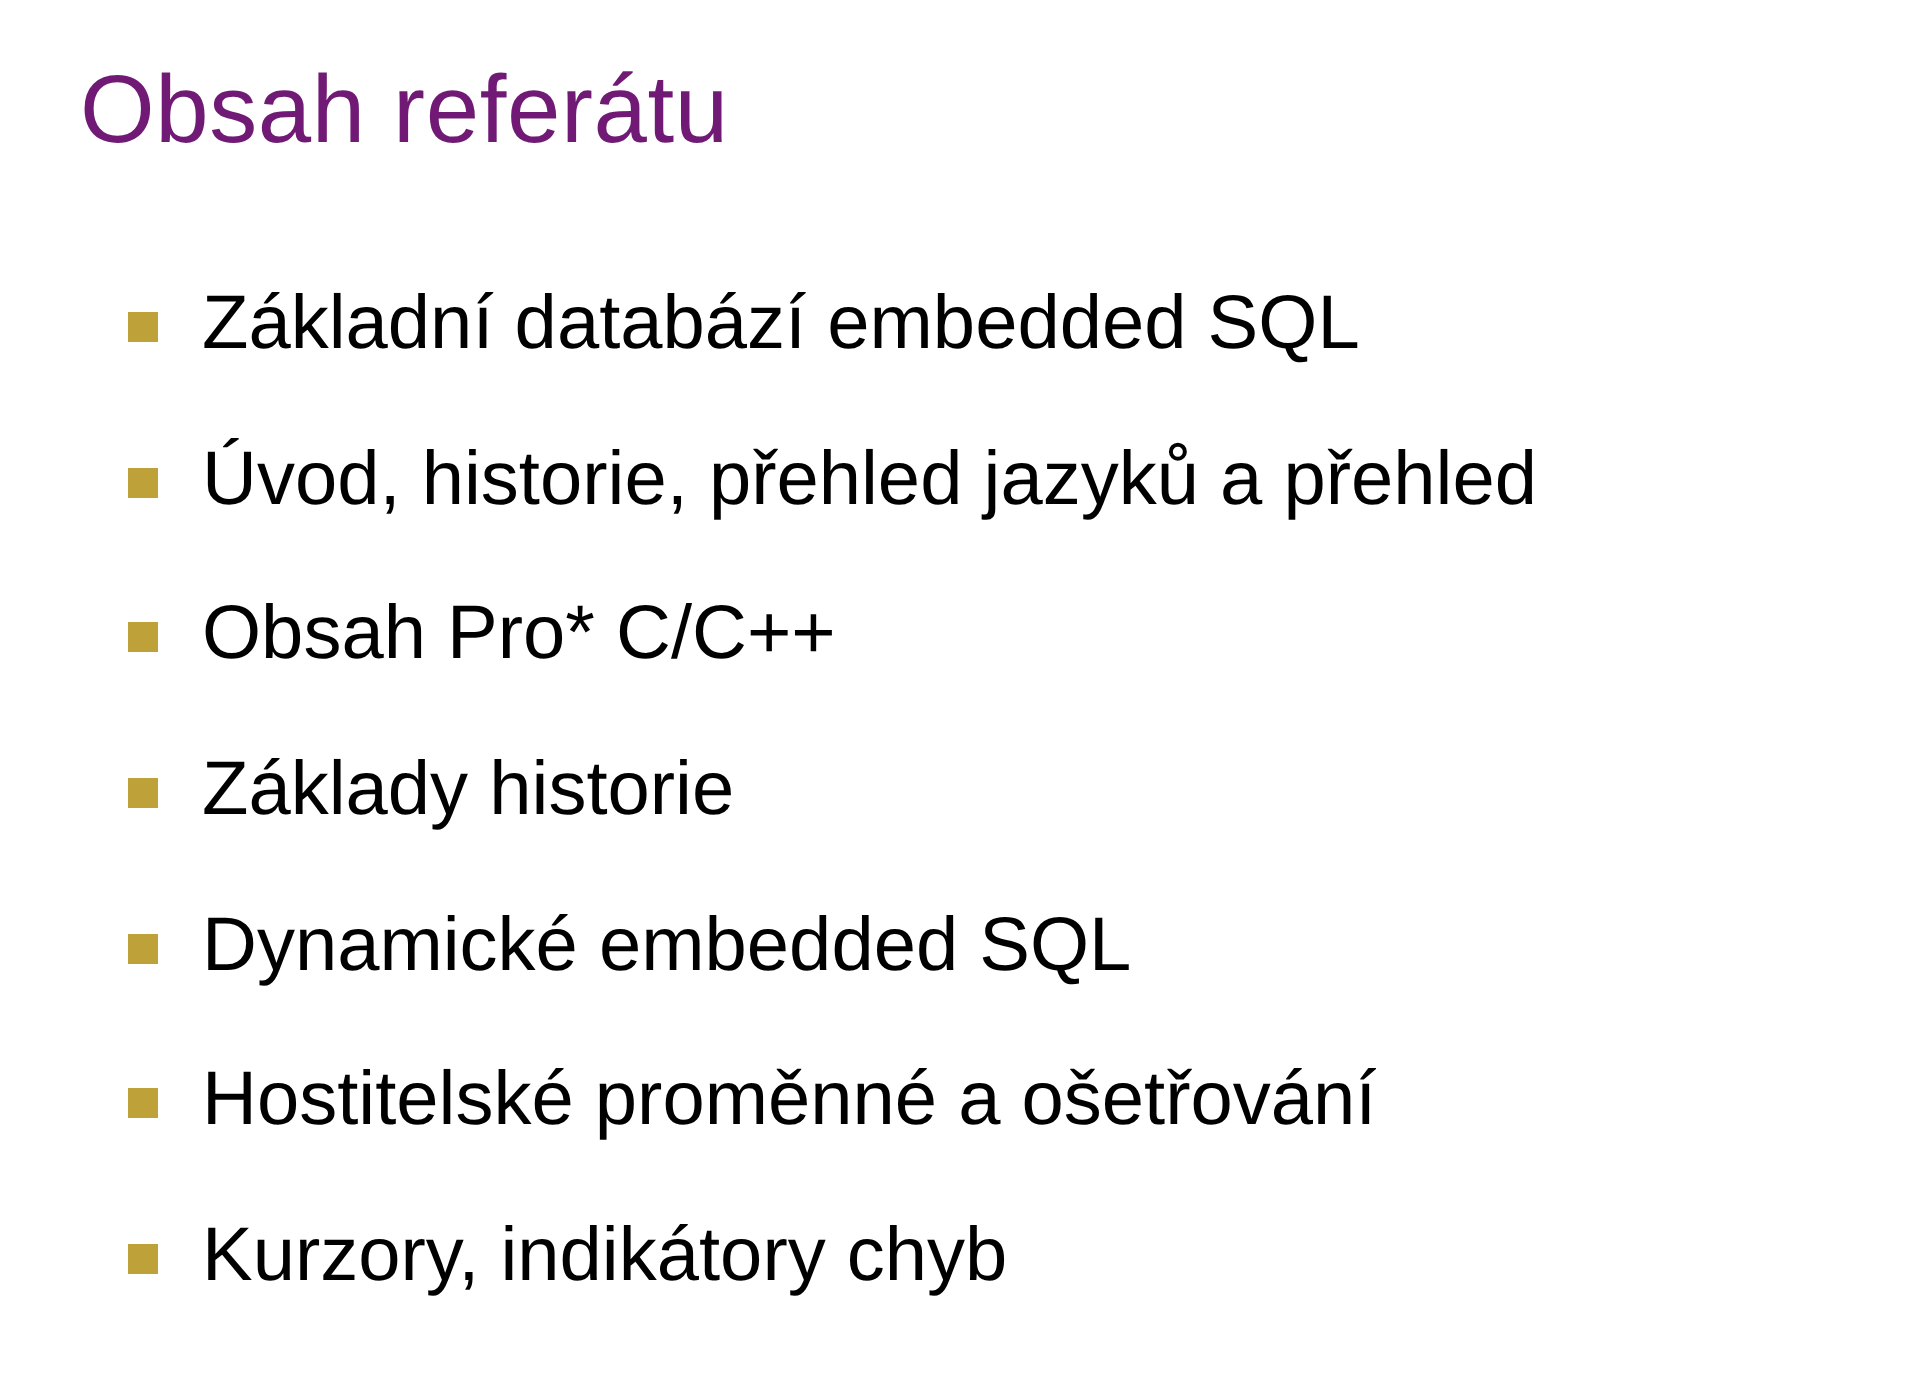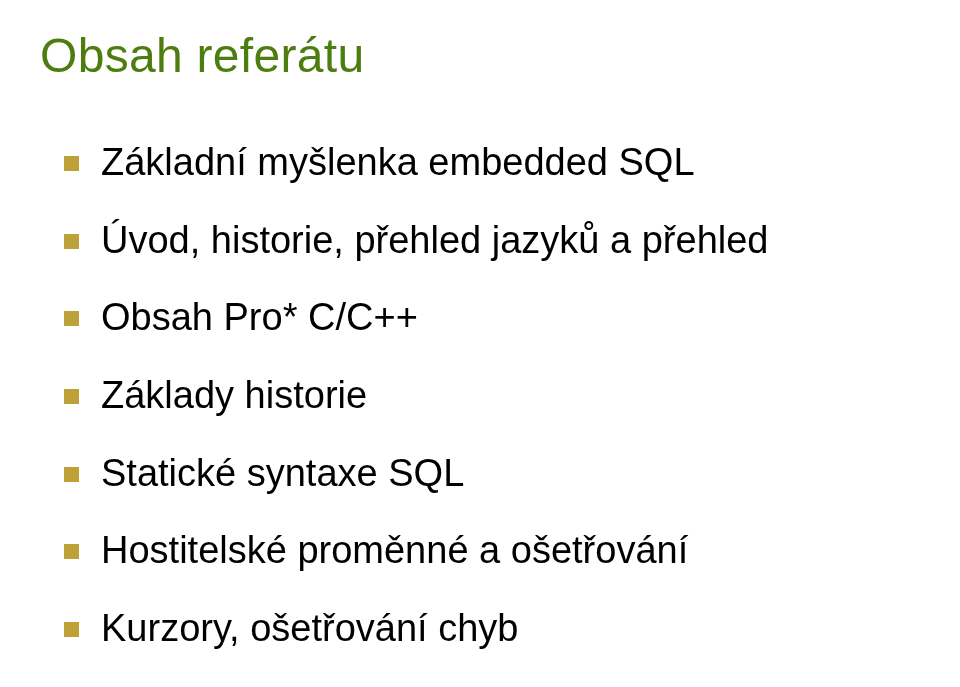--- a/index.html
+++ b/index.html
@@ -9,21 +9,21 @@
     }
     body {
       width: 960px;
       height: 687px;
       background: #ffffff;
       font-family: Arial, Helvetica, sans-serif;
       padding: 28px 40px 0 40px;
       overflow: hidden;
     }
     .title {
-      color: #4d7c0f;
+      color: #701a75;
       font-size: 48px;
       font-weight: normal;
       margin-bottom: 58px;
       letter-spacing: 0.3px;
     }
     .list {
       list-style: none;
       padding-left: 24px;
     }
     .list-item {
@@ -48,43 +48,43 @@
     }
   </style>
 </head>
 <body>
 
 <h1 class="title">Obsah referátu</h1>
 
 <ul class="list">
   <li class="list-item">
     <span class="bullet"></span>
-    <span class="item-text">Základní myšlenka embedded SQL</span>
+    <span class="item-text">Základní databází embedded SQL</span>
   </li>
   <li class="list-item">
     <span class="bullet"></span>
     <span class="item-text">Úvod, historie, přehled jazyků a přehled</span>
   </li>
   <li class="list-item">
     <span class="bullet"></span>
     <span class="item-text">Obsah Pro* C/C++</span>
   </li>
   <li class="list-item">
     <span class="bullet"></span>
     <span class="item-text">Základy historie</span>
   </li>
   <li class="list-item">
     <span class="bullet"></span>
-    <span class="item-text">Statické syntaxe SQL</span>
+    <span class="item-text">Dynamické embedded SQL</span>
   </li>
   <li class="list-item">
     <span class="bullet"></span>
     <span class="item-text">Hostitelské proměnné a ošetřování</span>
   </li>
   <li class="list-item">
     <span class="bullet"></span>
-    <span class="item-text">Kurzory, ošetřování chyb</span>
+    <span class="item-text">Kurzory, indikátory chyb</span>
   </li>
   <li class="list-item">
 
     <span class="item-text">Dynamické embedded SQL, SQLDA</span>
   </li>
 </ul>
 
 </body></html>

